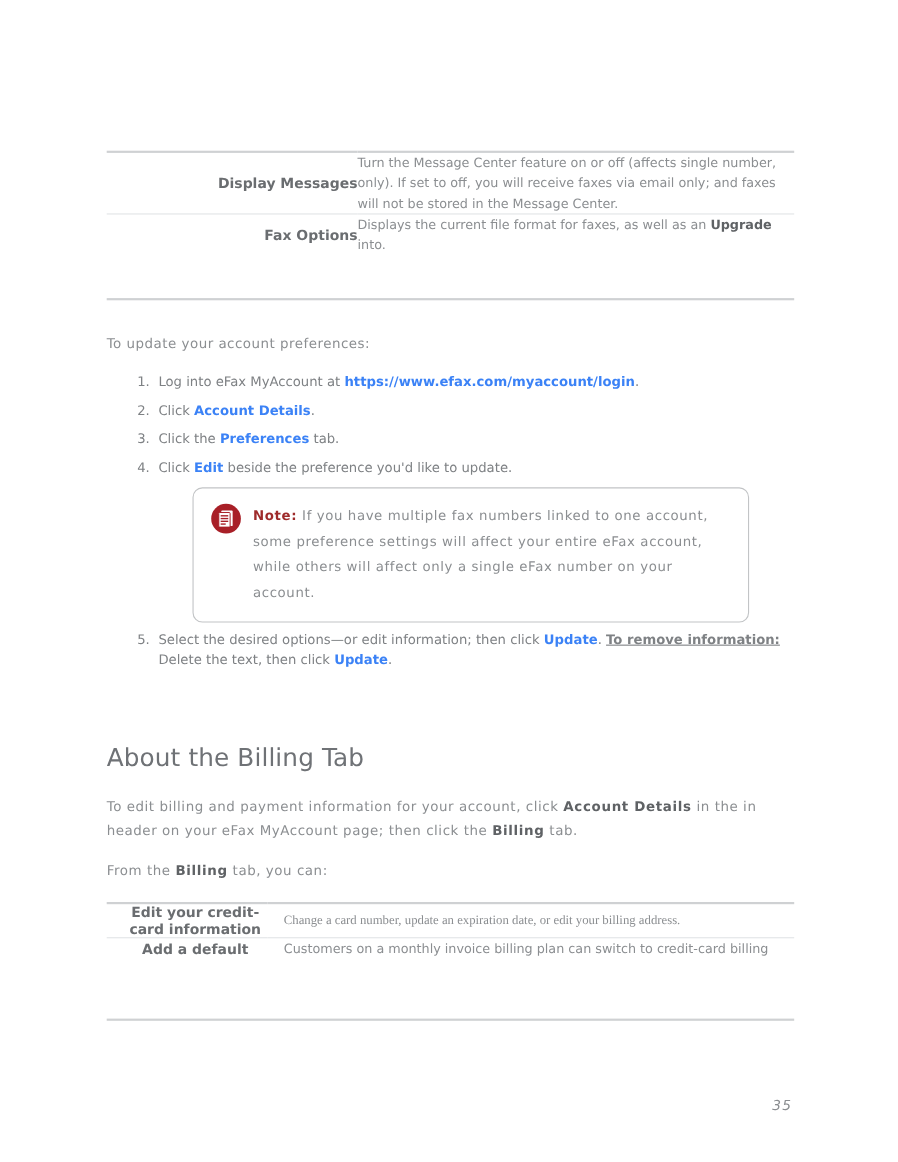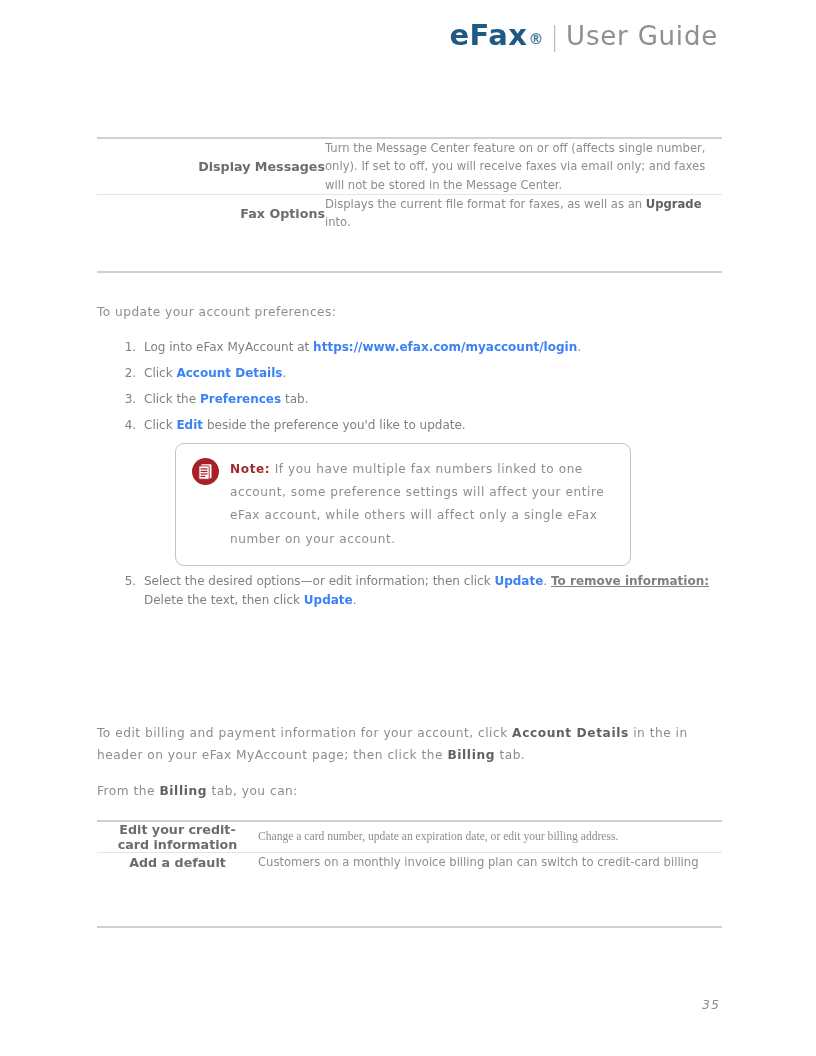--- a/index.html
+++ b/index.html
@@ -117,21 +117,21 @@
     padding-left: 4px;
   }
   ol.steps li b { color: #3b82f6; font-weight: bold; }
   ol.steps li u { text-decoration: underline; font-weight: bold; }
 
   
   .note-box {
     position: absolute;
     left: 175px;
     top: 443px;
-    width: 456px;
+    width: 506px;
     box-sizing: border-box;
     border: 1px solid #c2c4c6;
     border-radius: 9px;
     background: #ffffff;
     padding: 13px 16px 14px 16px;
     display: flex;
     align-items: flex-start;
   }
   .note-icon {
     width: 27px;
@@ -188,27 +188,20 @@
     color: #8b8e91;
     letter-spacing: 1px;
     font-style: italic;
   }
 </style>
 </head>
 <body>
 
 <div class="page">
 
-  <div class="doc-header">
-    <span class="brand">
-      <span>eFax</span><span class="brand-reg">®</span>
-    </span>
-    <span class="header-sep">|</span>
-    <span class="header-title">User Guide</span>
-  </div>
 
   <table class="info-table" style="top:137px;">
     <tbody>
         <tr>
       <td class="cell-label right rule-top" style="width:228px;">Display Messages</td>
       <td class="cell-desc rule-top"><span>Turn the Message Center feature on or off (affects single number, only). If set to off, you will receive faxes via email only; and faxes will not be stored in the Message Center.</span></td>
     </tr>
     <tr>
       <td class="cell-label right row-div-label">Fax Options</td>
       <td class="cell-desc row-div-desc rule-bottom-none"><span>Displays the current file format for faxes, as well as an </span><b>Upgrade</b><span> into.</span></td>
@@ -237,20 +230,21 @@
         <rect x="2.6" y="12.8" width="4.6" height="1.25" fill="#a81f27"></rect>
       </svg>
     </span>
     <div class="note-text"><span class="note-label">Note:</span><span> If you have multiple fax numbers linked to one account, some preference settings will affect your entire eFax account, while others will affect only a single eFax number on your account.</span></div>
   </div>
 
   <ol class="steps" start="5" style="top:572px;">
     <li><span>Select the desired options—or edit information; then click </span><b>Update</b><span>. </span><u>To remove information:</u><span> Delete the text, then click </span><b>Update</b><span>.</span></li>
   </ol>
 
+  <h2 class="section-heading" style="top:676px;margin:0;">About the Billing Tab</h2>
 
   <div class="para" style="top:781px;"><span>From the </span><b>Billing</b><span> tab, you can:</span></div>
 
   <div class="para" style="top:723px;"><span>To edit billing and payment information for your account, click </span><b>Account Details</b><span> in the in header on your eFax MyAccount page; then click the </span><b>Billing</b><span> tab.</span></div>
 
   <table class="info-table" style="top:820px;">
     <tbody>
         <tr>
       <td class="cell-label left rule-top" style="width:131px;">Edit your credit-card information</td>
       <td class="cell-desc rule-top" style="padding-left:15px;font-family:Liberation Serif, serif;">Change a card number, update an expiration date, or edit your billing address.</td>

